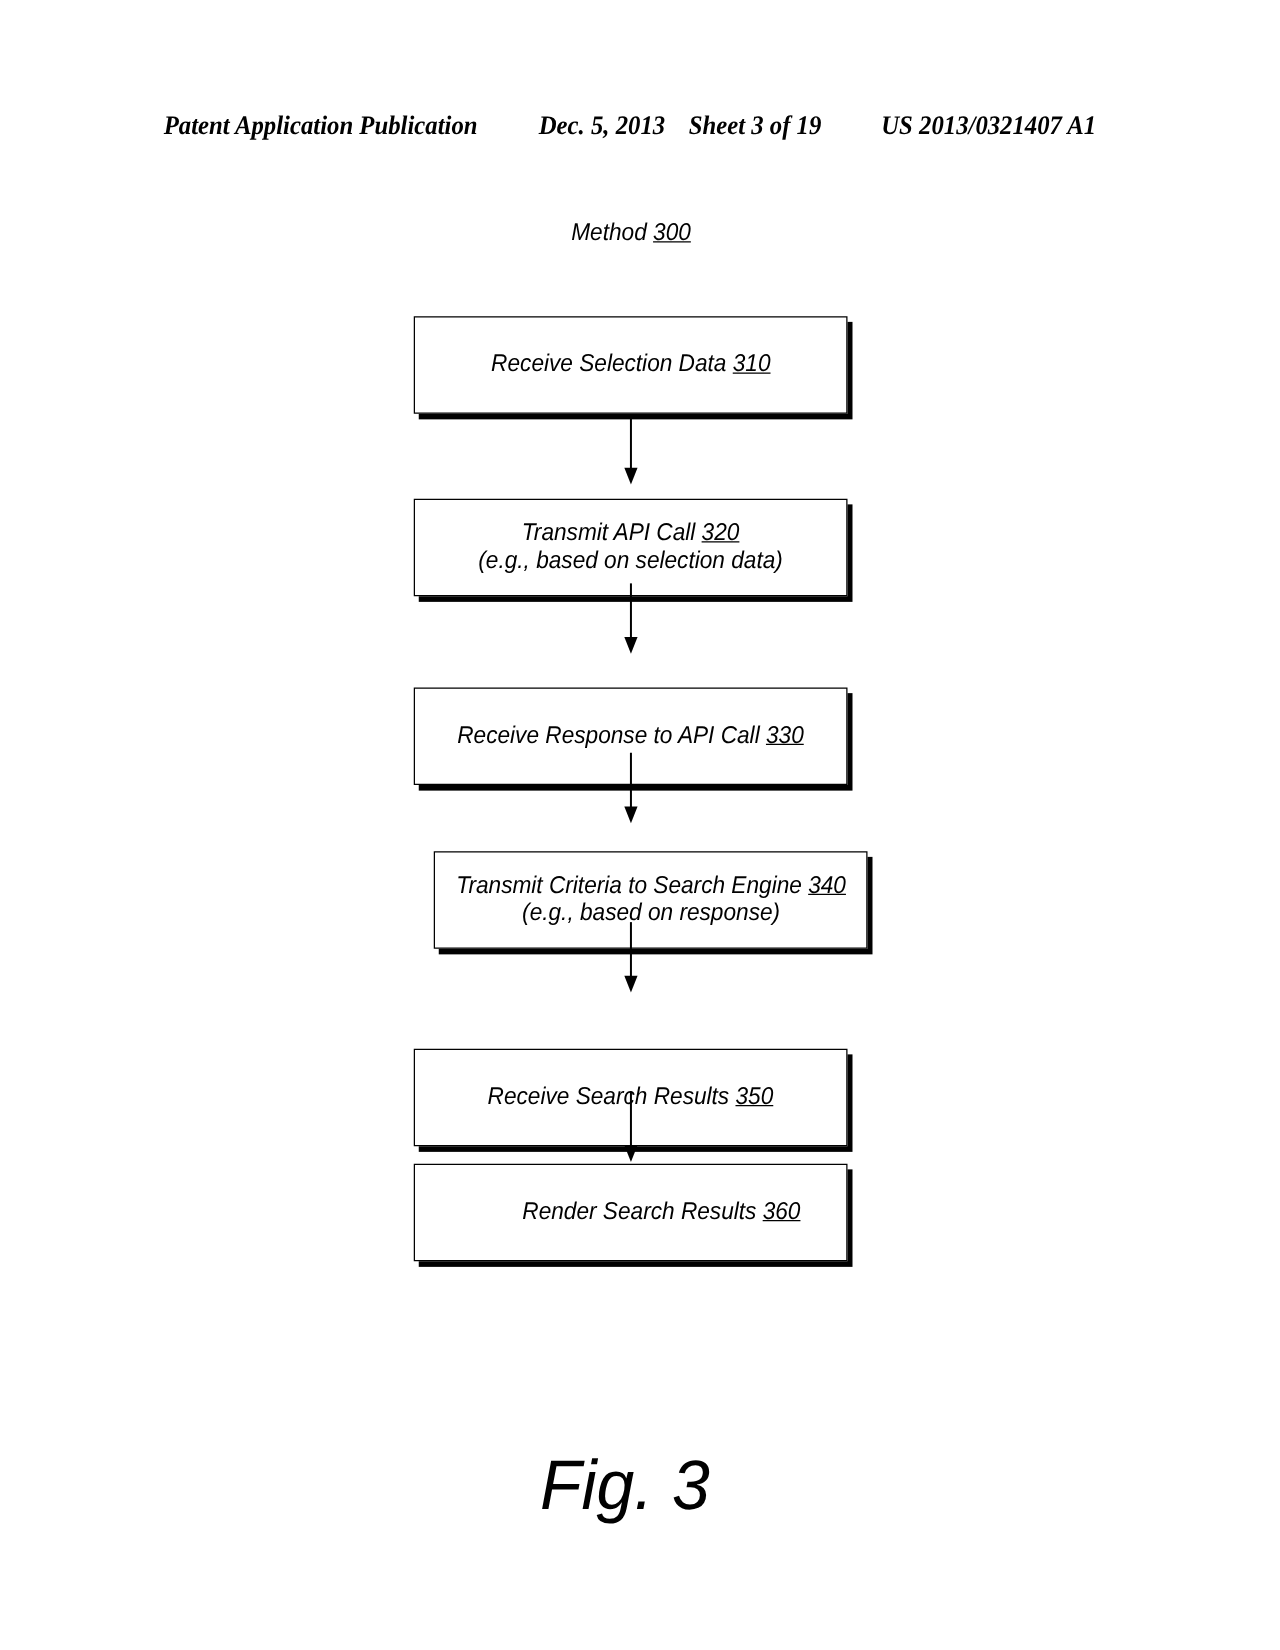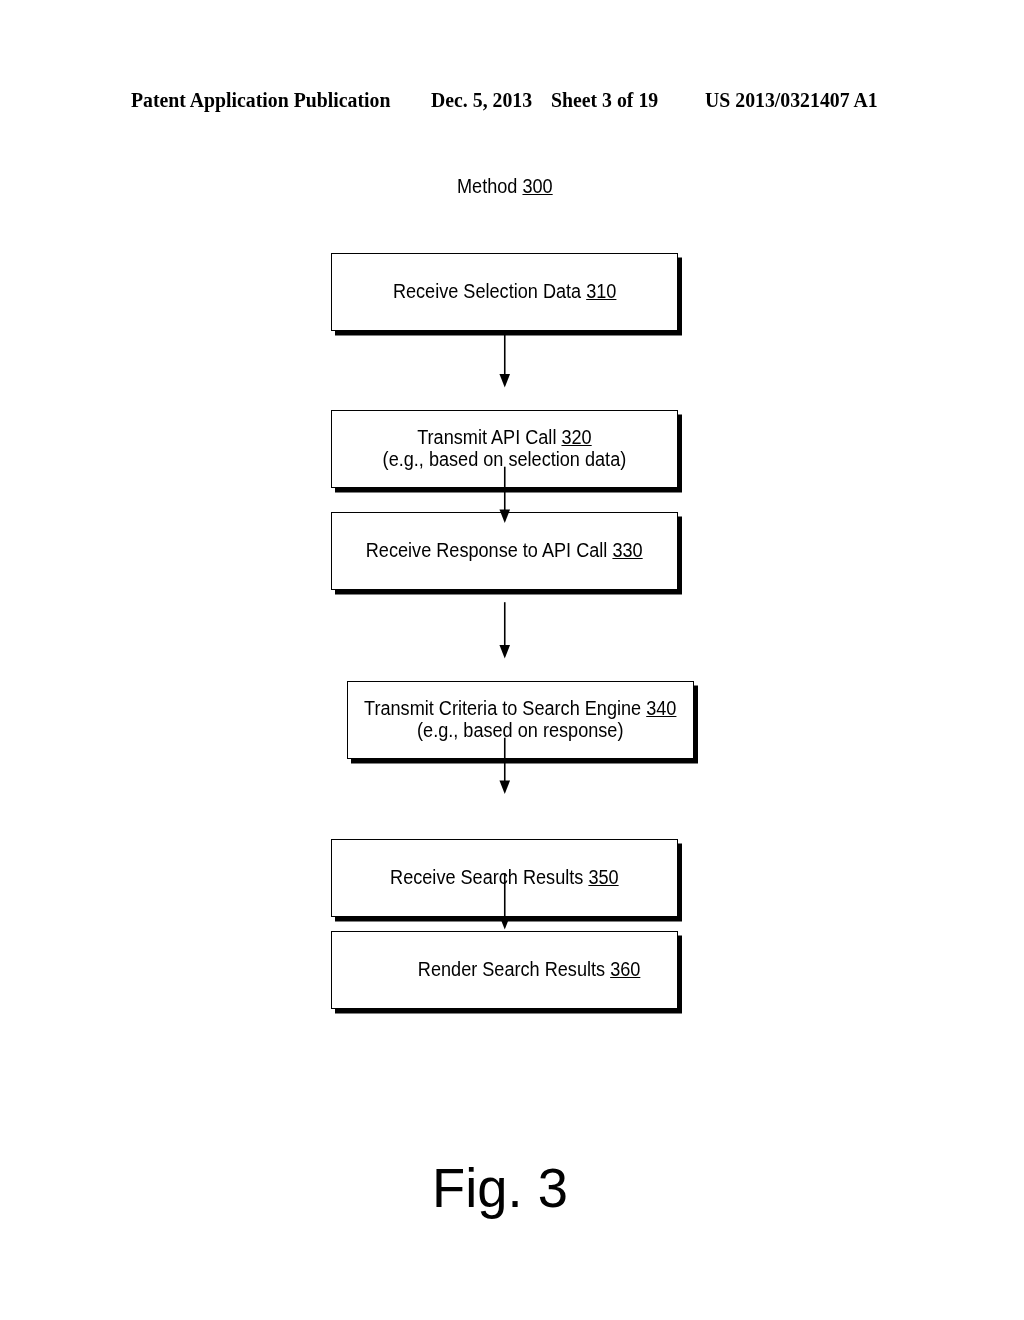--- a/index.html
+++ b/index.html
@@ -18,20 +18,21 @@
     -webkit-font-smoothing: antialiased;
   }
   #page {
     position: absolute;
     left: 0; top: 0;
     width: 1024px;
     height: 1320px;
     
     opacity: 0.999;
     will-change: opacity;
+    font-style: italic;
   }
 
   
   .hdr {
     position: absolute;
     top: 90px;
     font-family: "Liberation Serif", serif;
     font-weight: bold;
     font-size: 21.4px;
     line-height: 21.4px;
@@ -91,22 +92,22 @@
     box-sizing: border-box;
     border: 1.2px solid #000000;
     background: #ffffff;
     box-shadow: 4.0px 4.5px 0 0 #000000;
     display: flex;
     align-items: center;
     justify-content: center;
     text-align: center;
   }
   #node-310 { top: 253px; }
-  #node-320 { top: 410px; }
-  #node-330 { top: 512px; }
+  #node-320 { top: 399px; }
+  #node-330 { top: 550px; }
   #node-340 { top: 681px; margin-left: 16px; }
   #node-350 { top: 795px; margin-top: 44px; }
   #node-360 { top: 930.5px; padding-left: 48px; }
 
   .node .lbl {
     font-size: 19.4px;
     line-height: 21.7px;
     white-space: nowrap;
     transform: scaleX(0.934);
   }

